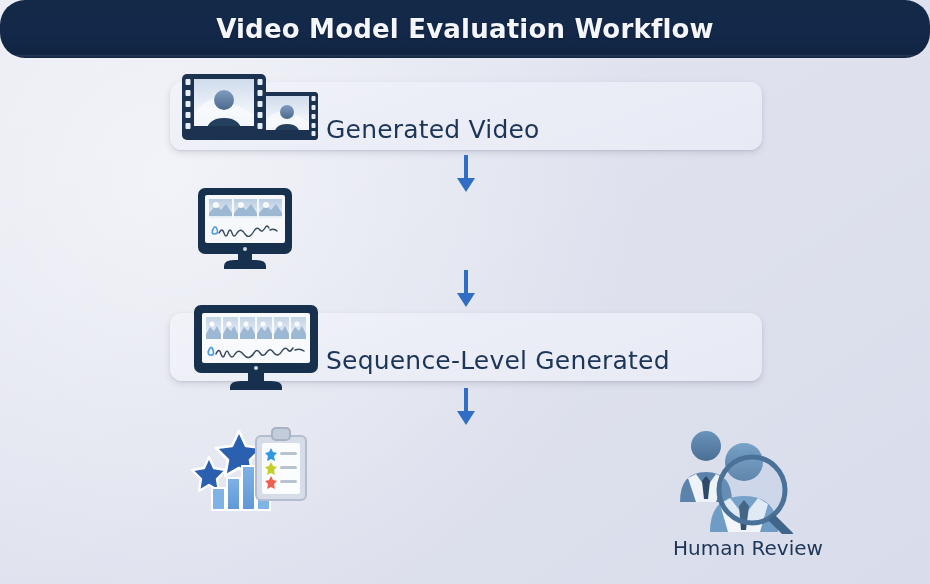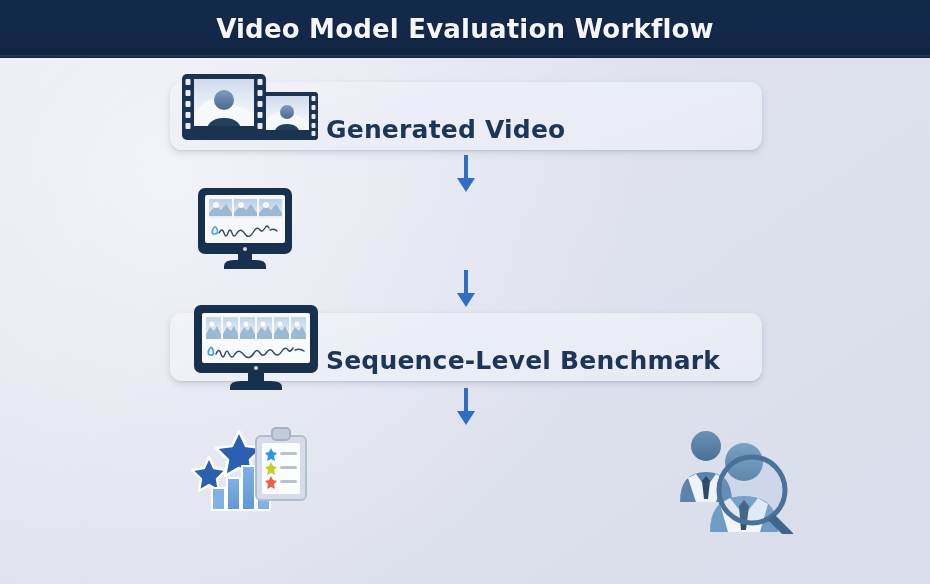--- a/index.html
+++ b/index.html
@@ -24,20 +24,21 @@
   
   .header {
     position: absolute;
     left: 0; top: 0;
     width: 930px;
     height: 58px;
     background: linear-gradient(180deg, #132947 0%, #14294a 55%, #0f2340 100%);
     display: flex;
     align-items: center;
     justify-content: center;
+    border-radius: 25px;
   }
   .header::after {
     content: "";
     position: absolute;
     left: 0; bottom: 0; width: 100%; height: 3px;
     background: linear-gradient(180deg, rgba(255,255,255,0.10), rgba(255,255,255,0));
   }
   .header-title {
     color: #f4f6fb;
     font-size: 26px;
@@ -53,21 +54,21 @@
     width: 592px;
     border-radius: 12px;
     background: linear-gradient(160deg, #f2f3f9 0%, #eceef7 40%, #e7e9f4 100%);
     box-shadow: 0 3px 7px rgba(40,50,80,0.13), 0 1px 2px rgba(40,50,80,0.10);
     display: flex;
     align-items: center;
   }
   .card-label {
     color: #1d3557;
     font-size: 25px;
-    font-weight: bold;
+    font-weight: normal;
     letter-spacing: 0.2px;
     white-space: nowrap;
     margin-top: 26px;
   }
 
   #card-1 { top: 82px;  height: 68px; }
   #card-2 { top: 196px; height: 68px; }
   #card-3 { top: 313px; height: 68px; }
   #card-4 { top: 432px; height: 74px; }
 
@@ -231,21 +232,21 @@
   </div>
 
   <div class="arrow" id="arrow-2">
     <svg width="22" height="38" viewBox="0 0 22 38">
       <rect x="9" y="0" width="4" height="24" fill="#2f6ec4"></rect>
       <path d="M2 23 H20 L11 37 Z" fill="#2f6ec4"></path>
     </svg>
   </div>
 
   <div class="card" id="card-3">
-    <div class="card-label" style="margin-left:156px;">Sequence-Level Benchmark</div>
+    <div class="card-label" style="margin-left:156px;">Sequence-Level Generated</div>
   </div>
 
   <div class="card-icon-slot" style="left:190px; top:303px; width:136px; height:90px;">
     <svg width="136" height="90" viewBox="0 0 136 90">
       <defs>
         <linearGradient id="thumbGrad2" x1="0" y1="0" x2="0" y2="1">
           <stop offset="0%" stop-color="#c3d4e6"></stop>
           <stop offset="100%" stop-color="#eef3f9"></stop>
         </linearGradient>
       </defs>
@@ -362,15 +363,16 @@
           <circle cx="76" cy="38" r="19" fill="url(#personB)"></circle>
           <path d="M42 108 q0 -36 34 -36 q34 0 34 36 Z" fill="#6f9cc4"></path>
           <path d="M62 74 l14 18 l14 -18 l10 6 l-8 28 H60 l-8 -28 Z" fill="#f2f6fa"></path>
           <path d="M76 76 l5 6 l-3 24 h-5 l-2 -24 Z" fill="#32506f"></path>
         </g>
 
         <circle cx="84" cy="66" r="33" fill="rgba(150,190,225,0.20)" stroke="#4a7299" stroke-width="5"></circle>
         <path d="M106 90 l18 18 q3 3 0 6 q-3 3 -6 0 l-18 -18 Z" fill="#3f658a"></path>
       </svg>
     </div>
+    <div class="human-review-label">Human Review</div>
   </div>
 
 </div>
 
 </body></html>

